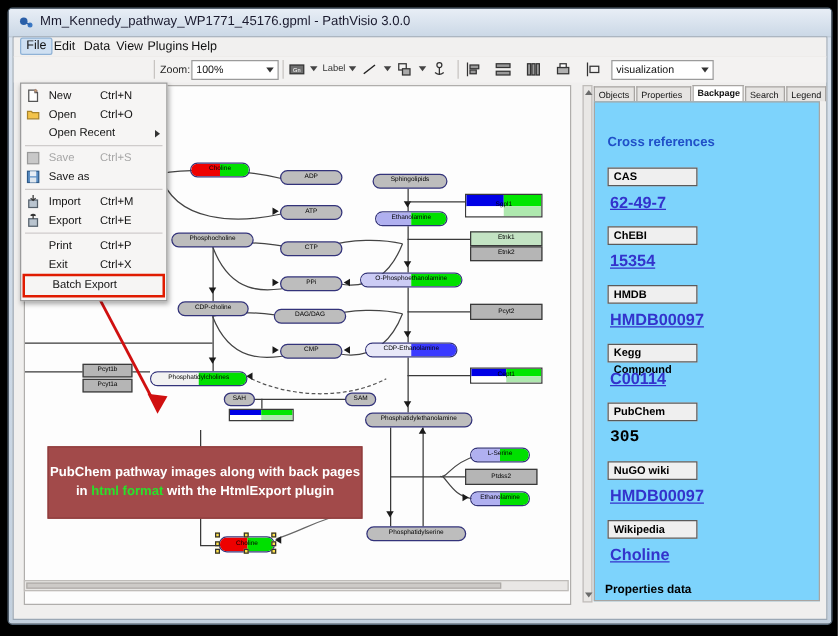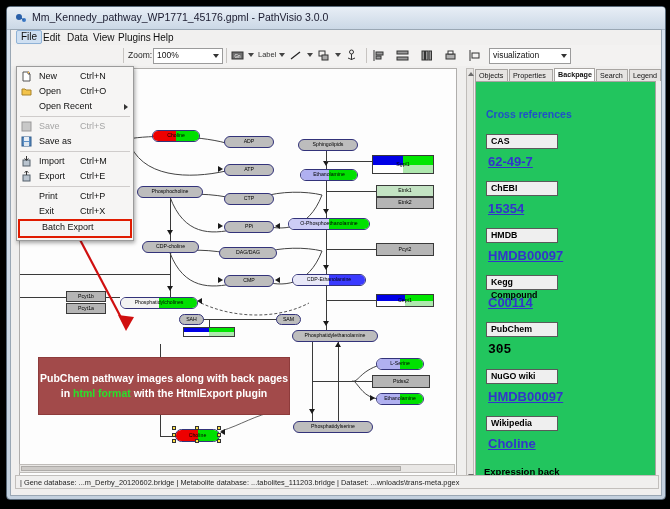--- a/index.html
+++ b/index.html
@@ -91,21 +91,21 @@
   .handle{position:absolute;width:4px;height:4px;background:#ffe24a;border:1px solid #333;
     box-sizing:border-box;z-index:25;}
 
   
   .rpanel{position:absolute;left:455px;top:38px;width:158px;height:414px;background:#f0efee;}
   .tabstrip{position:absolute;left:9px;top:0;width:181px;height:13px;}
   .tab{position:absolute;top:1px;height:12px;background:#e6e4e2;border:1px solid #a8a5a2;
     font-size:7.2px;color:#111;padding:0 3px;line-height:11px;box-sizing:border-box;
     border-bottom:none;white-space:nowrap;}
   .tab.active{background:#fff;top:0;height:13px;line-height:12px;font-weight:bold;}
-  .rbody{position:absolute;left:9px;top:13px;width:181px;height:400px;background:#22c55e;
+  .rbody{position:absolute;left:9px;top:13px;width:181px;height:400px;background:#7dd3fc;
     border:1px solid #a8a5a2;box-sizing:border-box;overflow:hidden;}
   .rscroll{position:absolute;left:0;top:0;width:8px;height:414px;background:#e9e7e5;
     border:1px solid #bfbcb9;box-sizing:border-box;}
   .rscroll .sarr{position:absolute;left:1px;width:0;height:0;border-left:3px solid transparent;
     border-right:3px solid transparent;}
   .xref-title{position:absolute;left:10px;top:26px;font-size:10.5px;font-weight:bold;color:#2050c8;}
   .xbox{position:absolute;left:10px;width:72px;height:15px;background:#efefef;
     border:1px solid #5a5a5a;box-sizing:border-box;font-size:8.8px;font-weight:bold;color:#000;
     line-height:13px;padding-left:4px;}
   .xval{position:absolute;left:12px;font-size:13px;font-weight:bold;color:#3333cc;
@@ -457,21 +457,21 @@
               <div class="xval" style="top: 166px;">HMDB00097</div>
               <div class="xbox" style="top: 193px;">Kegg Compound</div>
               <div class="xval" style="top: 213px;">C00114</div>
               <div class="xbox" style="top: 240px;">PubChem</div>
               <div class="xval plain" style="top: 260px; font-family: Liberation Mono, monospace;">305</div>
               <div class="xbox" style="top: 287px;">NuGO wiki</div>
               <div class="xval" style="top: 307px;">HMDB00097</div>
               <div class="xbox" style="top: 334px;">Wikipedia</div>
               <div class="xval" style="top: 354px;">Choline</div>
             </div>
-          <div class="expr" style="top:384px;">Expression back</div>
+          <div class="expr" style="top:384px;">Properties data</div>
         </div>
       </div>
 
       <div class="filemenu">
         <div class="fm-row">
           <svg class="fm-ico" viewBox="0 0 11 11">
             <path d="M2 1 h5 l2 2 v7 h-7 z" fill="#fff" stroke="#555"></path>
               <path d="M7 1 v2 h2" fill="none" stroke="#555"></path>
             <path d="M7.5 0.5 l1 1 l-1 1 l-1 -1 z" fill="#ffd24a" stroke="#a87"></path>
             </svg>
@@ -530,19 +530,16 @@
         </div>
         <div class="fm-row">
           <div class="fm-lbl">Exit</div>
           <div class="fm-key">Ctrl+X</div>
         </div>
         <div class="fm-hl">
           <div class="fm-lbl">Batch Export</div>
         </div>
       </div>
 
-      <div class="statusbar">
-        <div class="status-txt">| Gene database: ...m_Derby_20120602.bridge | Metabolite database: ...tabolites_111203.bridge | Dataset: ...wnloads\trans-meta.pgex</div>
-      </div>
 
     </div>
   </div>
 </div>
 
 </body></html>

